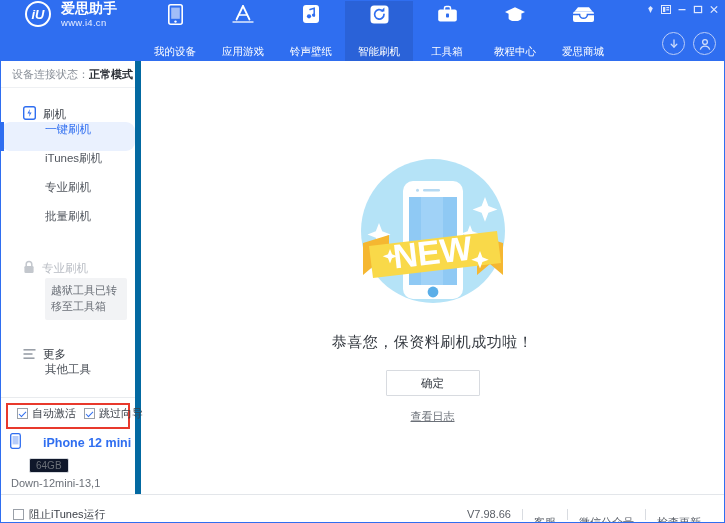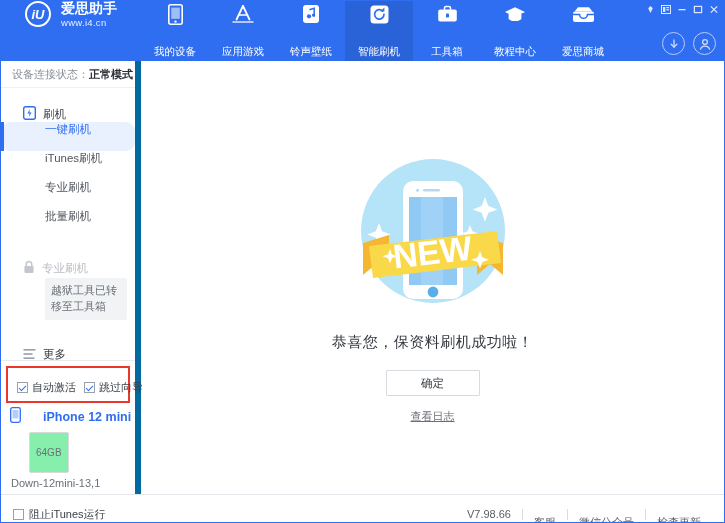--- a/index.html
+++ b/index.html
@@ -226,21 +226,21 @@
   }
 
   .side-bottom {
     border-top: 1px solid #e9ebee;
     padding: 0 0 5px 0;
   }
   .opt-row {
     display: flex;
     align-items: center;
     gap: 8px;
-    padding: 12px 6px 6px 9px;
+    padding: 1px 6px 6px 9px;
     border: 2px solid #e8392c;
     margin: 5px 5px 4px 5px;
     box-sizing: border-box;
   }
   .opt {
     display: flex;
     align-items: center;
     gap: 4px;
     font-size: 11px;
     color: #3c4149;
@@ -274,26 +274,26 @@
     margin-top: 2px;
   }
   .dev-name {
     font-size: 12.5px;
     font-weight: bold;
     color: #2f6ef0;
   }
   .dev-cap {
     display: inline-block;
     margin: 5px 0 0 28px;
-    padding: 14px 6px;
+    padding: 1px 6px;
     border: 1px solid #d6d9de;
     border-radius: 2px;
     font-size: 10px;
     color: #6b7078;
-    background: #86efac;
+    background: #0f172a;
   }
   .dev-sub {
     margin: 4px 0 0 10px;
     font-size: 11px;
     color: #6b7078;
   }
 
   
   .main {
     flex: 1;

